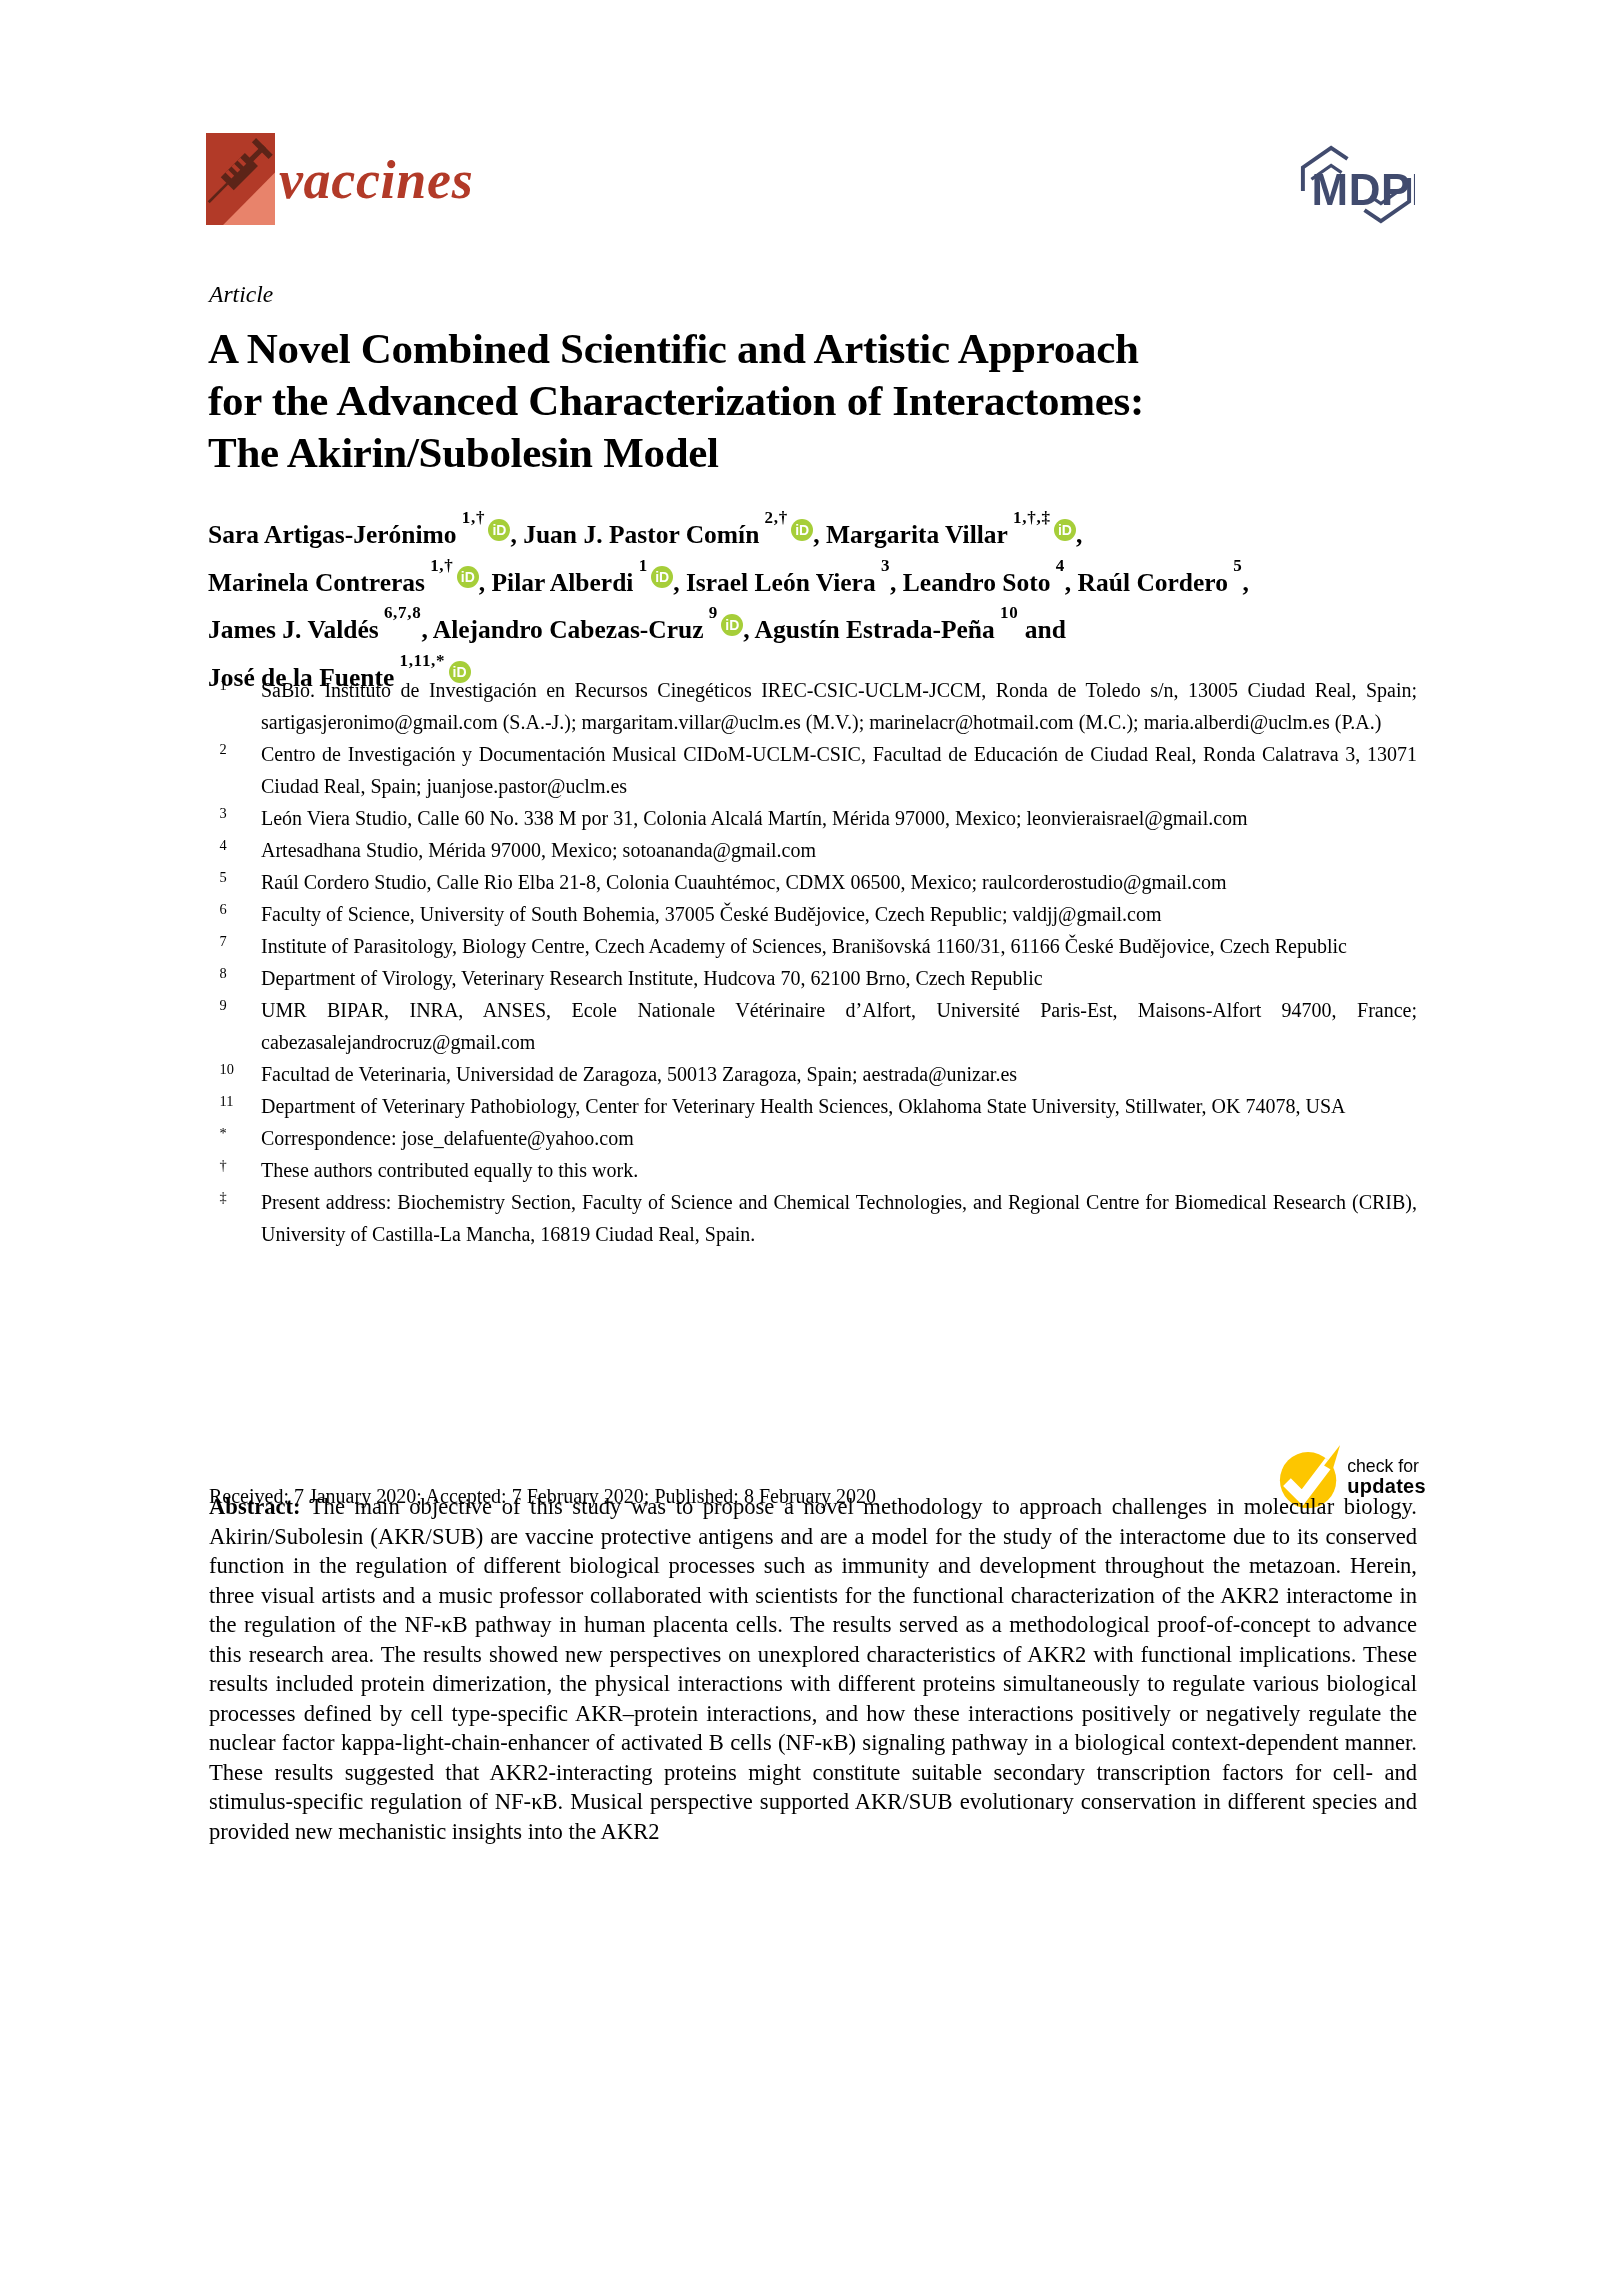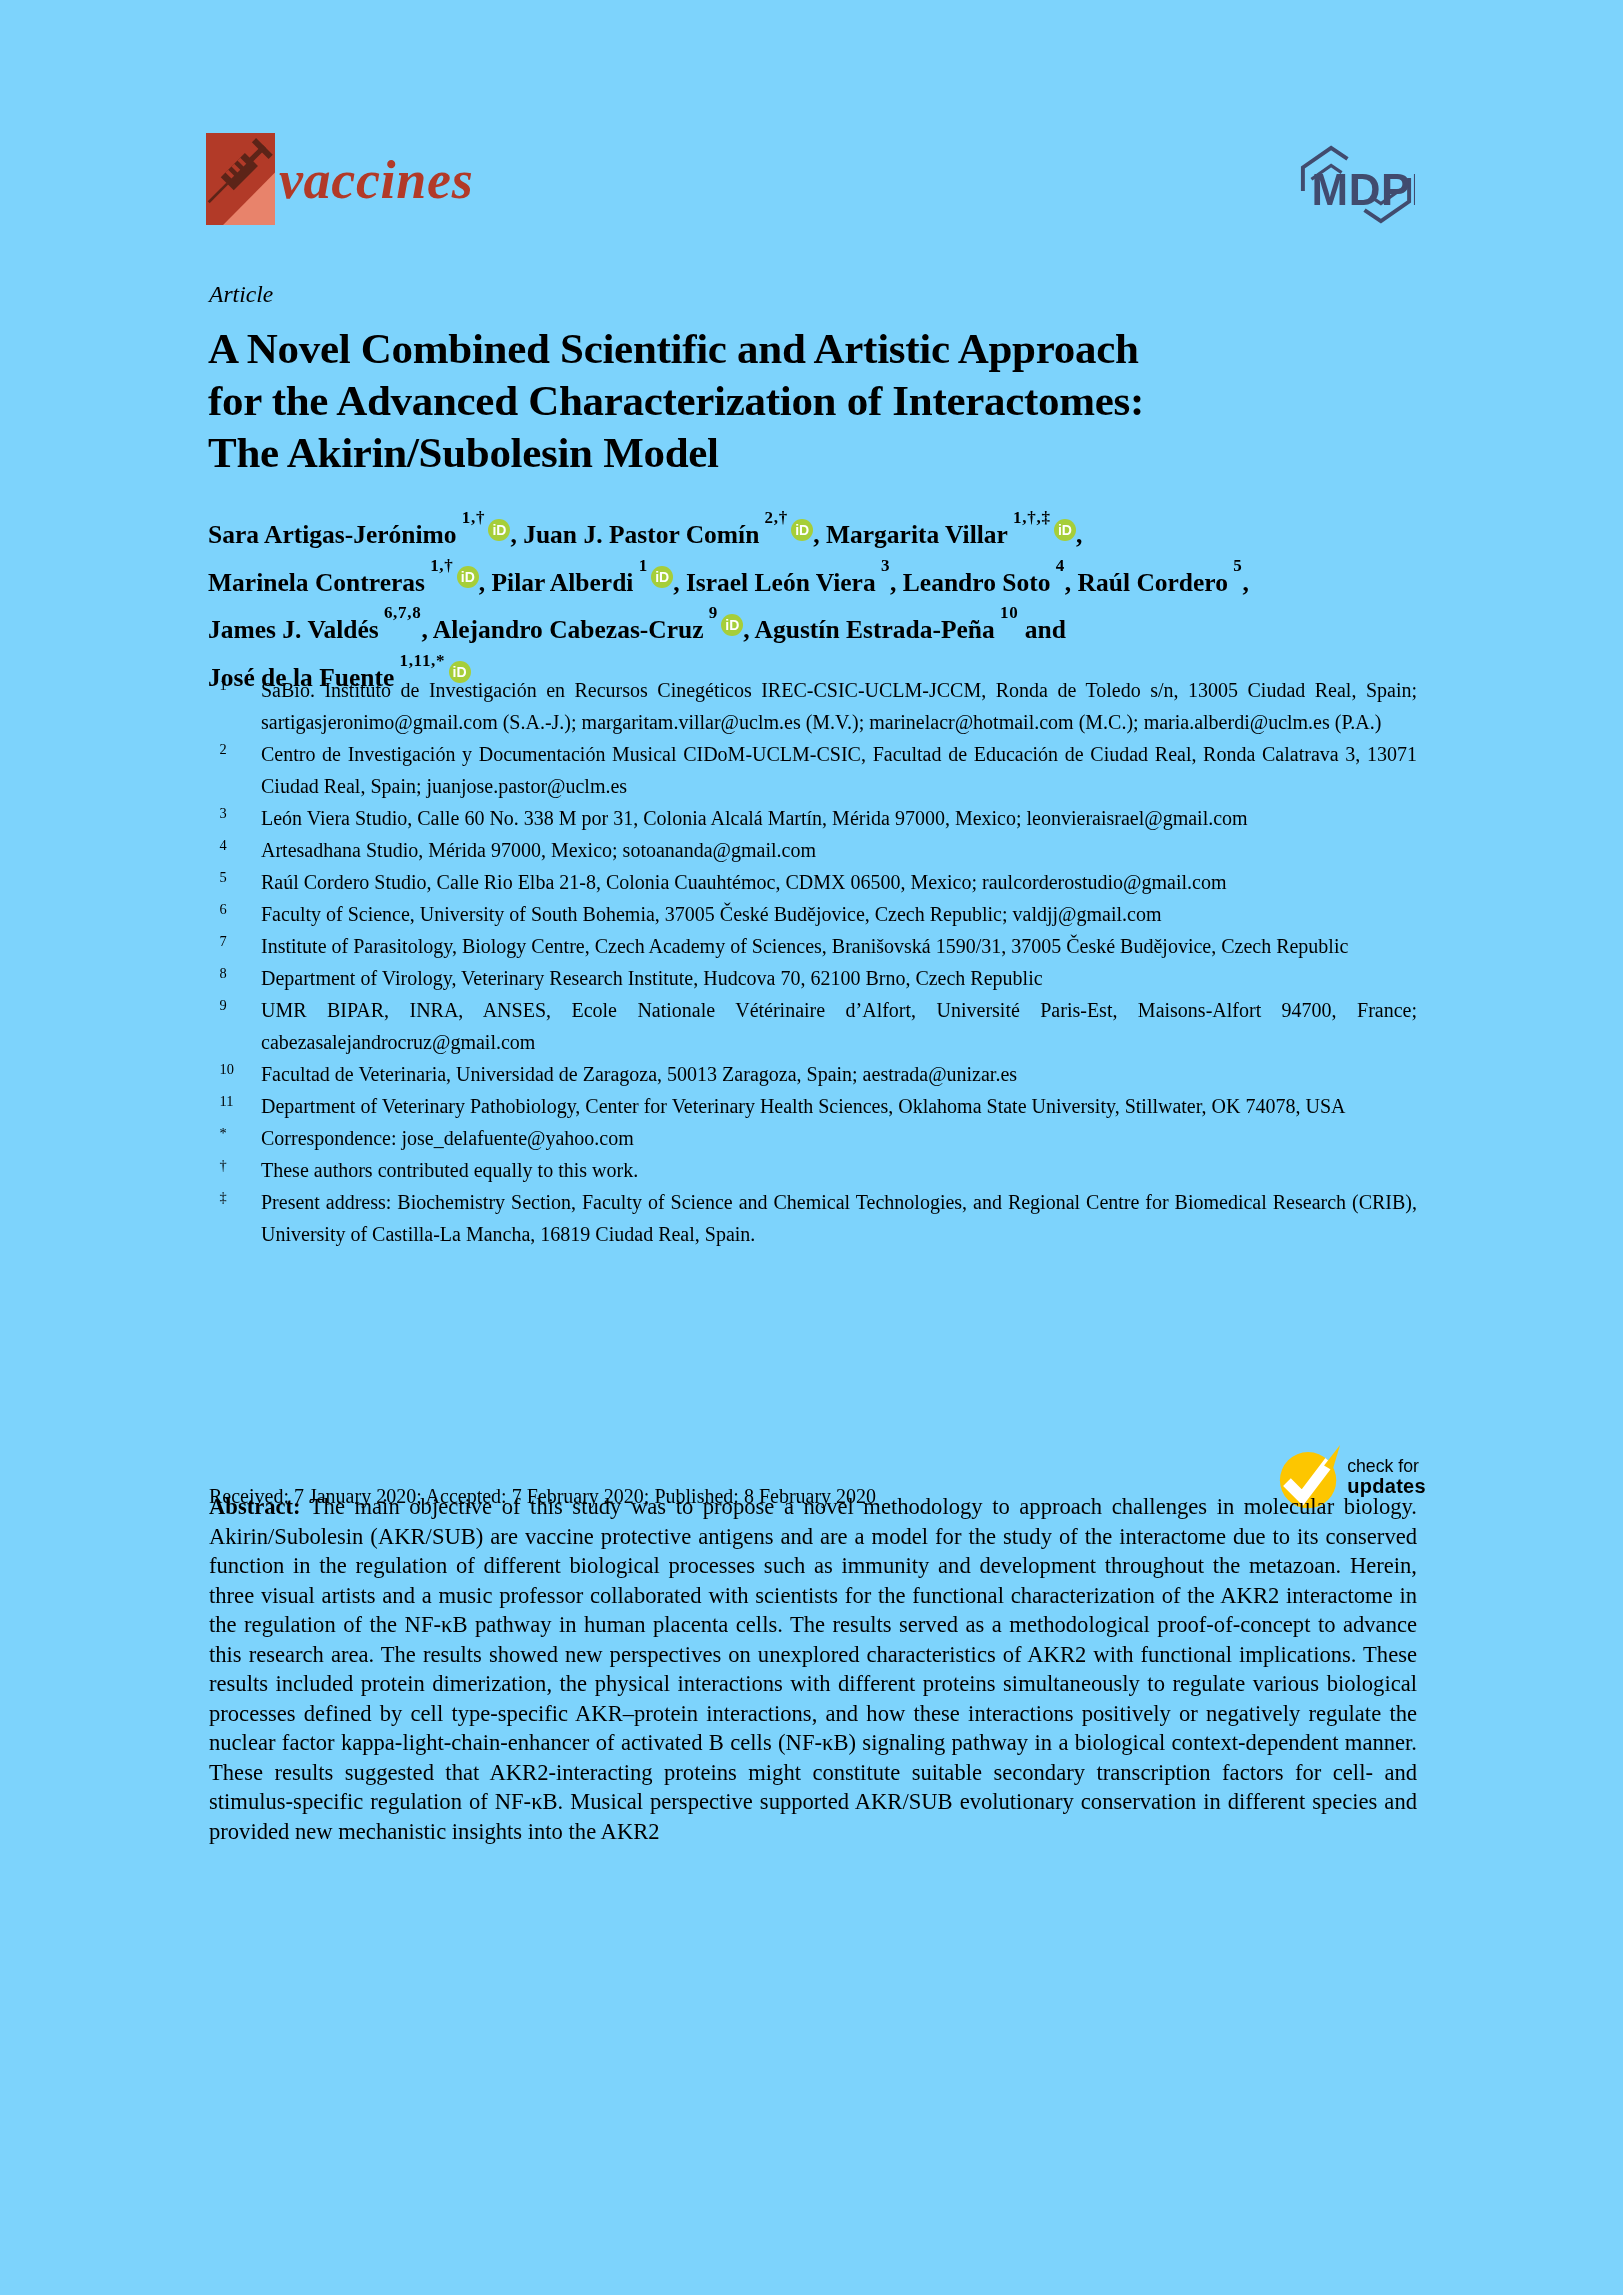--- a/index.html
+++ b/index.html
@@ -7,21 +7,21 @@
     --logo-triangle:#e8836b;
     --syringe:#5c2418;
     --mdpi-blue:#414b6e;
     --orcid-green:#a6ce39;
     --badge-yellow:#fdc600;
     --text-black:#000;
   }
   *{box-sizing:border-box;}
   html,body{margin:0;padding:0;background:#888;}
   .page{
-    position:relative;width:1623px;height:2295px;background:#7dd3fc;
+    position:relative;width:1623px;height:2295px;background:#ffffff;
     font-family:"Liberation Serif",serif;color:var(--text-black);
     margin:0 auto;overflow:hidden;
   }
   
   .journal-logo{position:absolute;left:206px;top:133px;display:flex;align-items:flex-start;}
   .logo-square{width:69px;height:92px;flex:0 0 auto;}
   .logo-square svg{display:block;}
   .sq{fill:var(--brand-red);}
   .tri{fill:var(--logo-triangle);}
   .syr rect{fill:var(--syringe);}
@@ -136,21 +136,21 @@
       <div class="aff-row">
         <span class="aff-num">5</span>
         <span class="aff-text">Raúl Cordero Studio, Calle Rio Elba 21-8, Colonia Cuauhtémoc, CDMX 06500, Mexico; raulcorderostudio@gmail.com</span>
       </div>
       <div class="aff-row">
         <span class="aff-num">6</span>
         <span class="aff-text">Faculty of Science, University of South Bohemia, 37005 České Budějovice, Czech Republic; valdjj@gmail.com</span>
       </div>
       <div class="aff-row">
         <span class="aff-num">7</span>
-        <span class="aff-text">Institute of Parasitology, Biology Centre, Czech Academy of Sciences, Branišovská 1590/31, 37005 České Budějovice, Czech Republic</span>
+        <span class="aff-text">Institute of Parasitology, Biology Centre, Czech Academy of Sciences, Branišovská 1160/31, 61166 České Budějovice, Czech Republic</span>
       </div>
       <div class="aff-row">
         <span class="aff-num">8</span>
         <span class="aff-text">Department of Virology, Veterinary Research Institute, Hudcova 70, 62100 Brno, Czech Republic</span>
       </div>
       <div class="aff-row">
         <span class="aff-num">9</span>
         <span class="aff-text">UMR BIPAR, INRA, ANSES, Ecole Nationale Vétérinaire d’Alfort, Université Paris-Est, Maisons-Alfort 94700, France; cabezasalejandrocruz@gmail.com</span>
       </div>
       <div class="aff-row">

